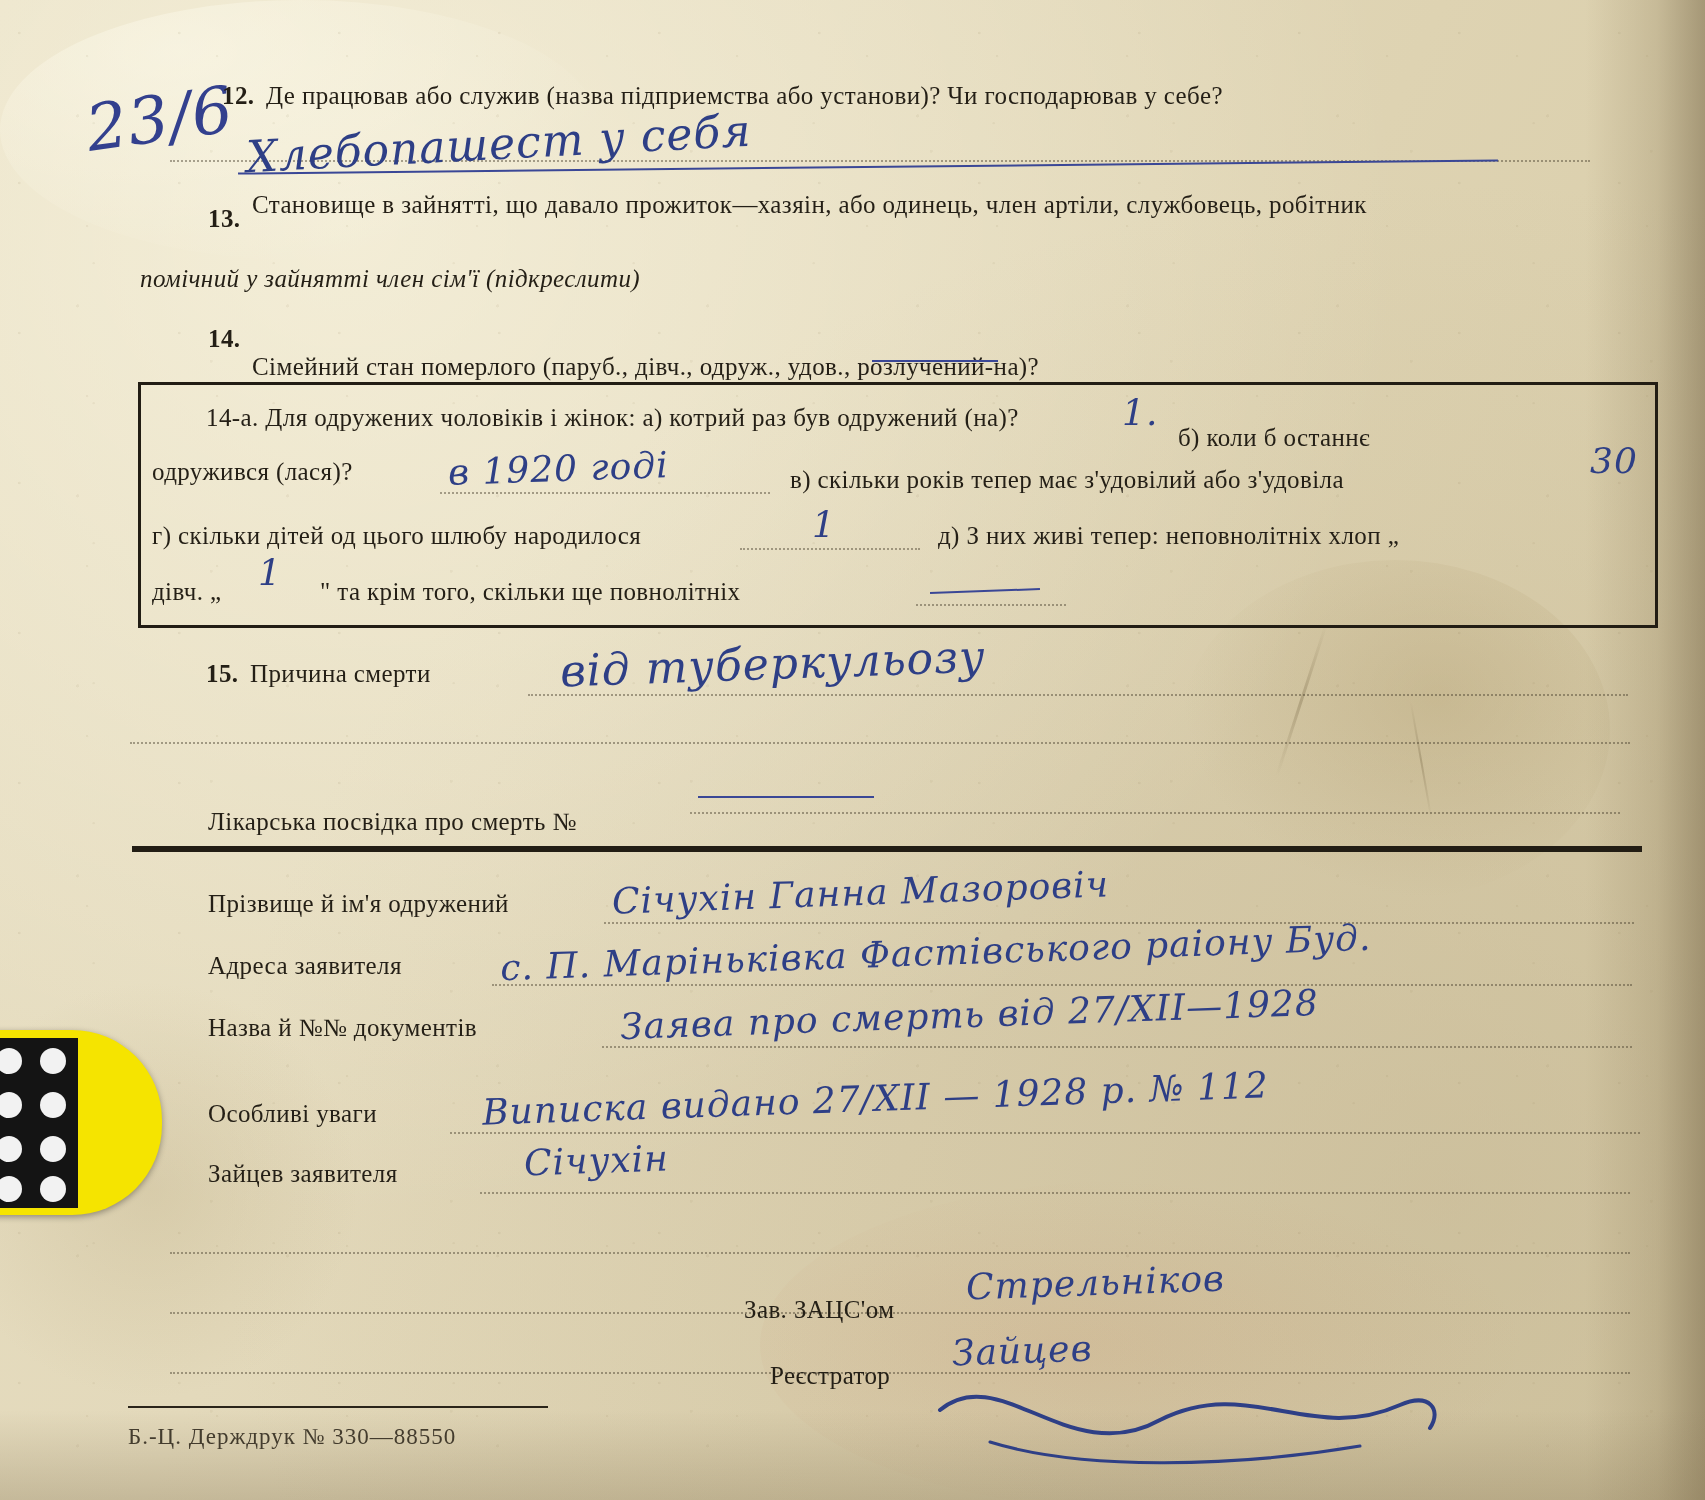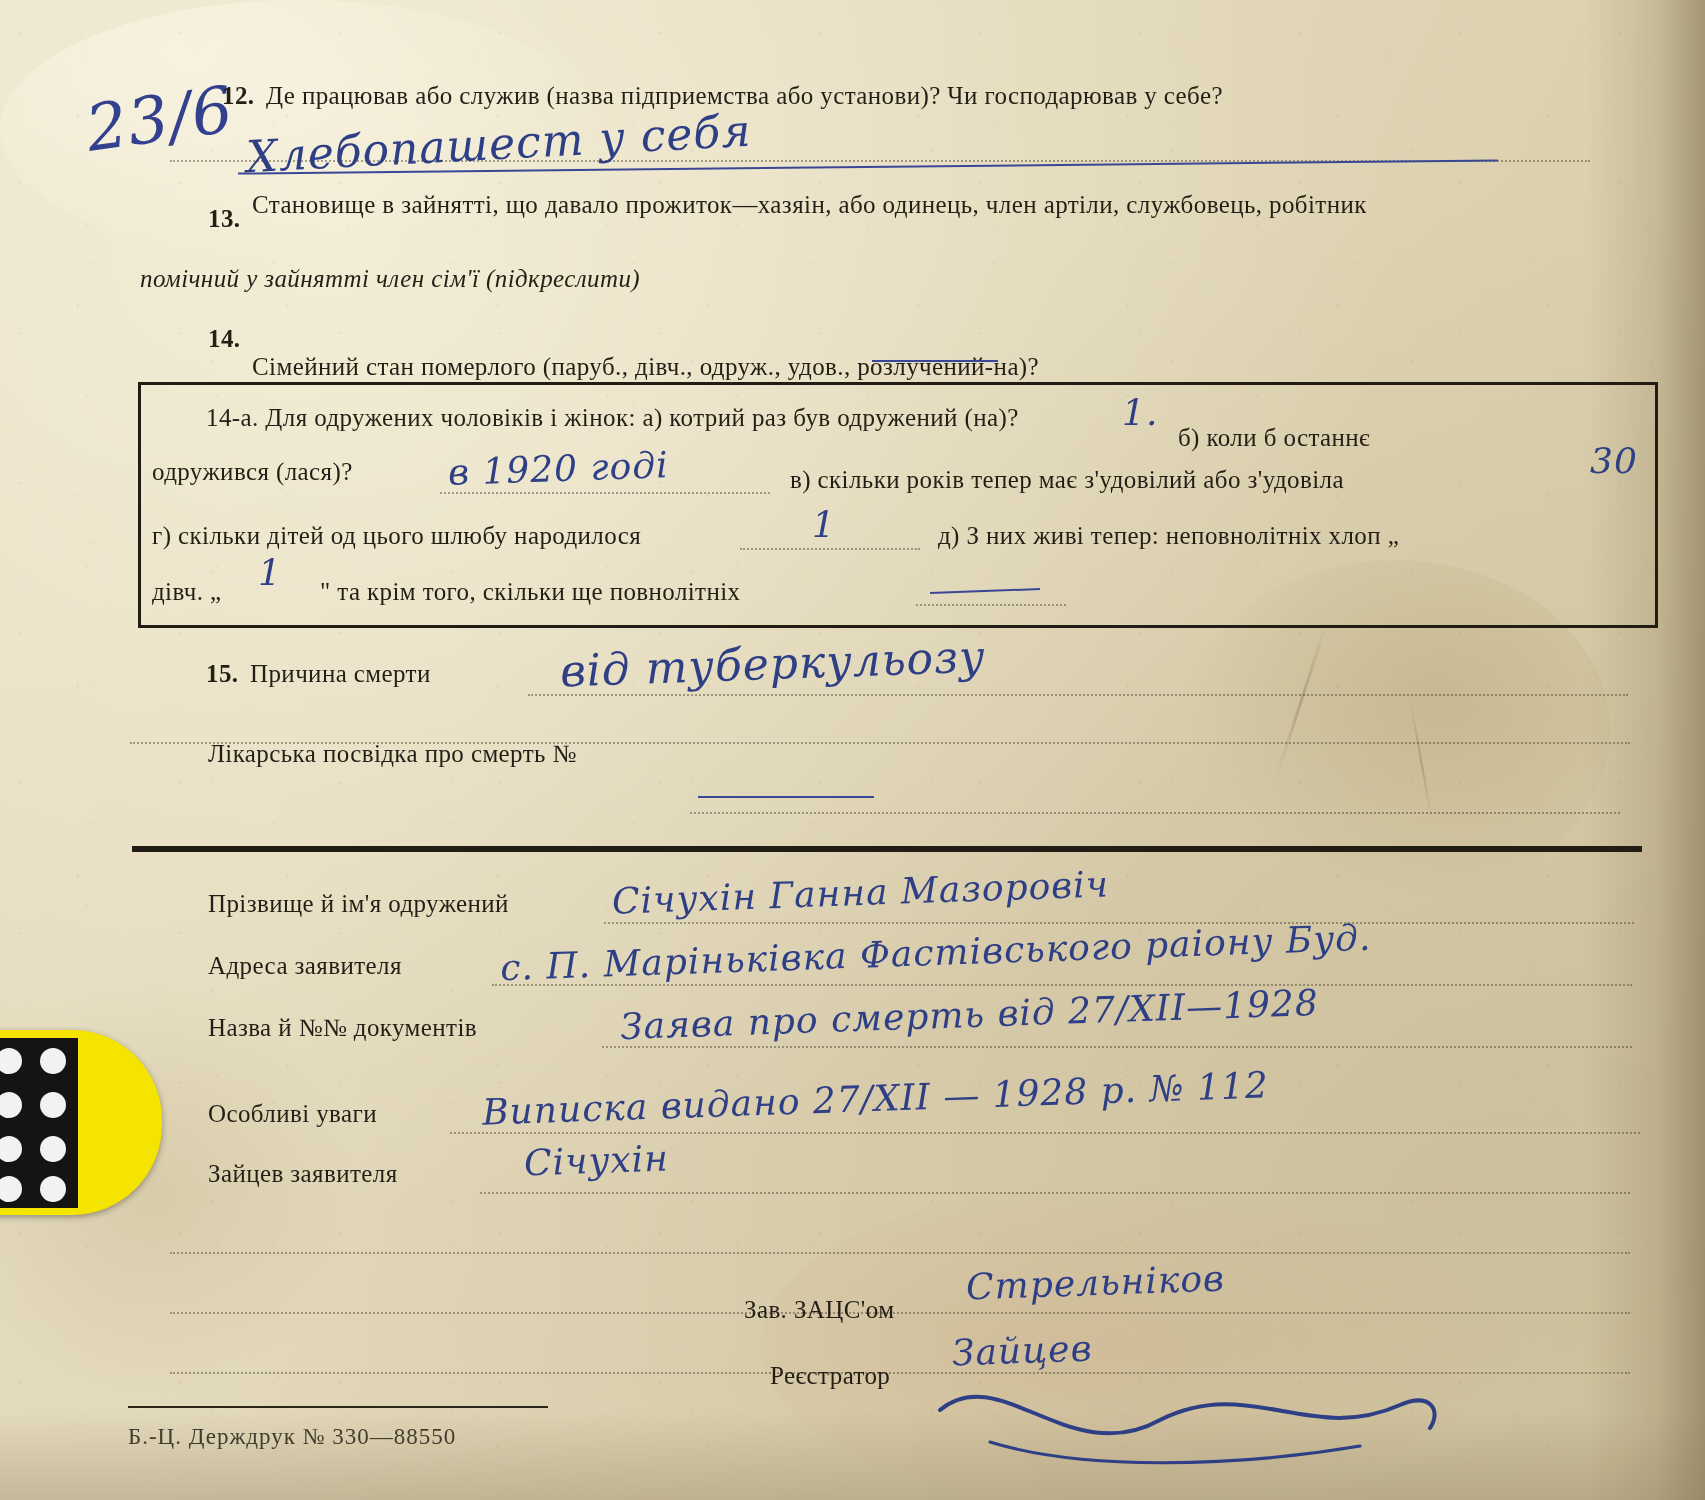--- a/index.html
+++ b/index.html
@@ -217,21 +217,21 @@
   <div class="dots" style="left:916px; top:604px; width:150px;"></div>
   <div class="ul-hw" style="left:930px; top:590px; width:110px; transform:rotate(-2deg);"></div>
 
   <div class="txt num" style="left:206px; top:660px;">15.</div>
   <div class="txt" style="left:250px; top:660px;">Причина смерти</div>
   <div class="dots" style="left:528px; top:694px; width:1100px;"></div>
   <div class="hw big slant2" style="left:560px; top:638px;">від туберкульозу</div>
 
   <div class="dots" style="left:130px; top:742px; width:1500px;"></div>
 
-  <div class="txt" style="left:208px; top:740px;">Лікарська посвідка про смерть №</div>
+  <div class="txt" style="left:208px; top:808px;">Лікарська посвідка про смерть №</div>
   <div class="dots" style="left:690px; top:812px; width:930px;"></div>
   <div class="ul-hw" style="left:698px; top:796px; width:176px;"></div>
 
   <div class="rule" style="left:132px; top:846px; width:1510px; height:6px;"></div>
 
   <div class="txt" style="left:208px; top:890px;">Прізвище й ім'я одружений</div>
   <div class="dots" style="left:604px; top:922px; width:1030px;"></div>
   <div class="hw med slant2" style="left:612px; top:872px;">Січухін Ганна Мазоровіч</div>
 
   <div class="txt" style="left:208px; top:952px;">Адреса заявителя</div>

